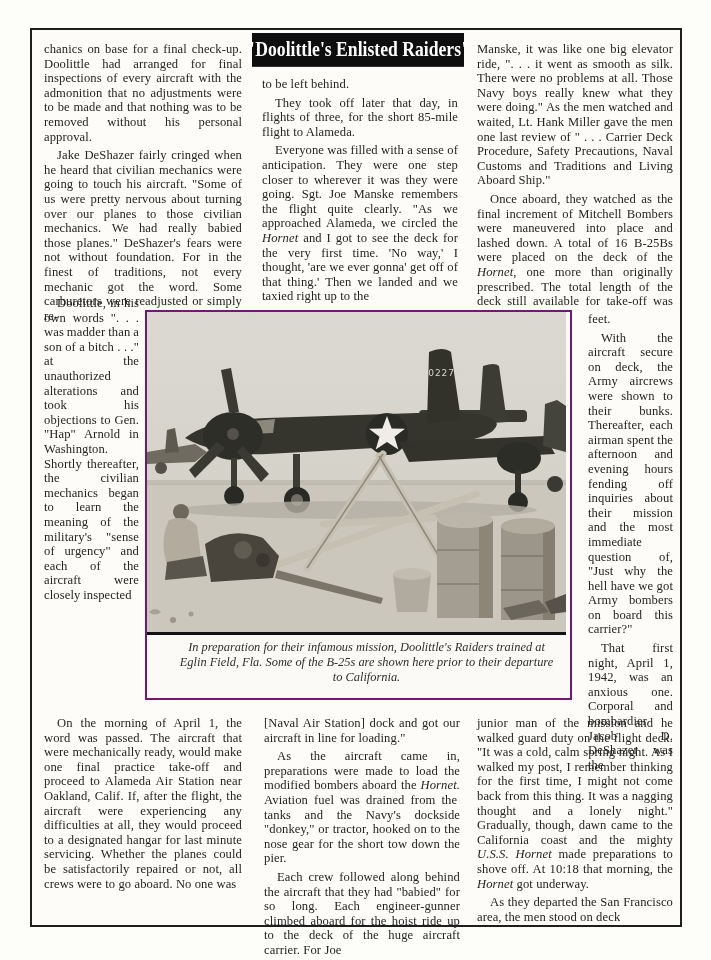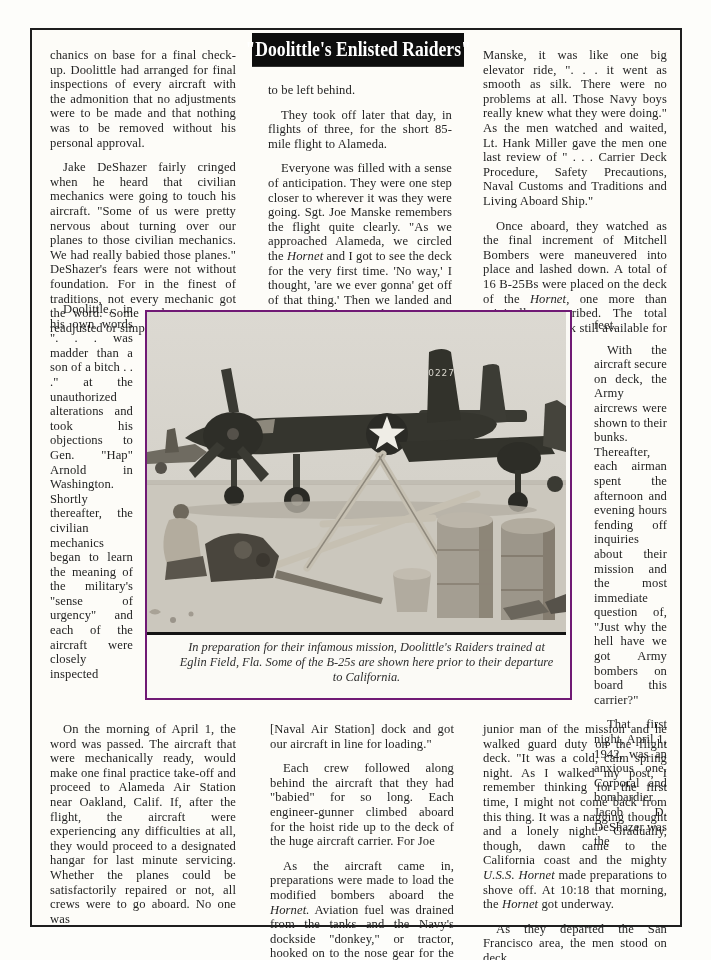--- a/index.html
+++ b/index.html
@@ -2,21 +2,21 @@
 <html><head>
 <meta charset="utf-8">
 <style>
   html,body{margin:0;padding:0;background:#ffffff;}
   .page{position:relative;width:711px;height:960px;background:#fdfdfa;
         font-family:"Liberation Serif", serif;color:#242424;overflow:hidden;}
   .border-box{position:absolute;left:30px;top:28px;width:652px;height:899px;
         border:2px solid #1e1e1e;background:#fdfcf8;box-sizing:border-box;}
   .chunk{position:absolute;text-align:justify;font-size:12.6px;line-height:14.6px;
         letter-spacing:.1px;}
-  .chunk p{margin:10px;}
+  .chunk p{margin:4px;}
   .chunk p.indent{text-indent:13px;}
   .narrow{word-spacing:-0.4px;}
   .banner{position:absolute;left:252px;top:33px;width:212px;height:33px;
         background:#0e0e0e;display:flex;align-items:center;justify-content:center;
         box-shadow:0 1px 0 #333;}
   .banner span{display:inline-block;color:#ffffff;font-weight:700;font-size:21px;
         white-space:nowrap;transform:scaleX(0.84);transform-origin:center;
         font-family:"Liberation Serif", serif;}
   .photo-frame{position:absolute;left:145px;top:310px;width:427px;height:390px;
         border:2px solid #701a75;box-sizing:border-box;background:#fbfaf6;}
@@ -46,22 +46,22 @@
     <p class="indent">On the morning of April 1, the word was passed. The aircraft that were mechanically ready, would make one final practice take-off and proceed to Alameda Air Station near Oakland, Calif. If, after the flight, the aircraft were experiencing any difficulties at all, they would proceed to a designated hangar for last minute servicing. Whether the planes could be satisfactorily repaired or not, all crews were to go aboard. No one was</p>
   </div>
 
   <div class="chunk" style="left:258px;top:73px;width:204px;">
     <p>to be left behind.</p>
     <p class="indent">They took off later that day, in flights of three, for the short 85-mile flight to Alameda.</p>
     <p class="indent"><span>Everyone was filled with a sense of anticipation. They were one step closer to wherever it was they were going. Sgt. Joe Manske remembers the flight quite clearly. "As we approached Alameda, we circled the </span><i>Hornet</i><span> and I got to see the deck for the very first time. 'No way,' I thought, 'are we ever gonna' get off of that thing.' Then we landed and we taxied right up to the</span></p>
   </div>
   <div class="chunk" style="left:260px;top:712px;width:204px;">
     <p>[Naval Air Station] dock and got our aircraft in line for loading."</p>
+    <p class="indent"><span>As the aircraft came in, preparations were made to load the modified bombers aboard the </span><i>Hornet.</i><span> Aviation fuel was drained from the tanks and the Navy's dockside "donkey," or tractor, hooked on to the nose gear for the short tow down the pier.</span></p>
     <p class="indent">Each crew followed along behind the aircraft that they had "babied" for so long. Each engineer-gunner climbed aboard for the hoist ride up to the deck of the huge aircraft carrier. For Joe</p>
-    <p class="indent"><span>As the aircraft came in, preparations were made to load the modified bombers aboard the </span><i>Hornet.</i><span> Aviation fuel was drained from the tanks and the Navy's dockside "donkey," or tractor, hooked on to the nose gear for the short tow down the pier.</span></p>
   </div>
 
   <div class="chunk" style="left:473px;top:38px;width:204px;">
     <p>Manske, it was like one big elevator ride, ". . . it went as smooth as silk. There were no problems at all. Those Navy boys really knew what they were doing." As the men watched and waited, Lt. Hank Miller gave the men one last review of " . . . Carrier Deck Procedure, Safety Precautions, Naval Customs and Traditions and Living Aboard Ship."</p>
     <p class="indent"><span>Once aboard, they watched as the final increment of Mitchell Bombers were maneuvered into place and lashed down. A total of 16 B-25Bs were placed on the deck of the </span><i>Hornet</i><span>, one more than originally prescribed. The total length of the deck still available for take-off was 290</span></p>
   </div>
   <div class="chunk narrow" style="left:584px;top:308px;width:93px;">
     <p>feet.</p>
     <p class="indent">With the aircraft secure on deck, the Army aircrews were shown to their bunks. Thereafter, each airman spent the afternoon and evening hours fending off inquiries about their mission and the most immediate question of, "Just why the hell have we got Army bombers on board this carrier?"</p>
     <p class="indent">That first night, April 1, 1942, was an anxious one. Corporal and bombardier Jacob D. DeShazer was the</p>

